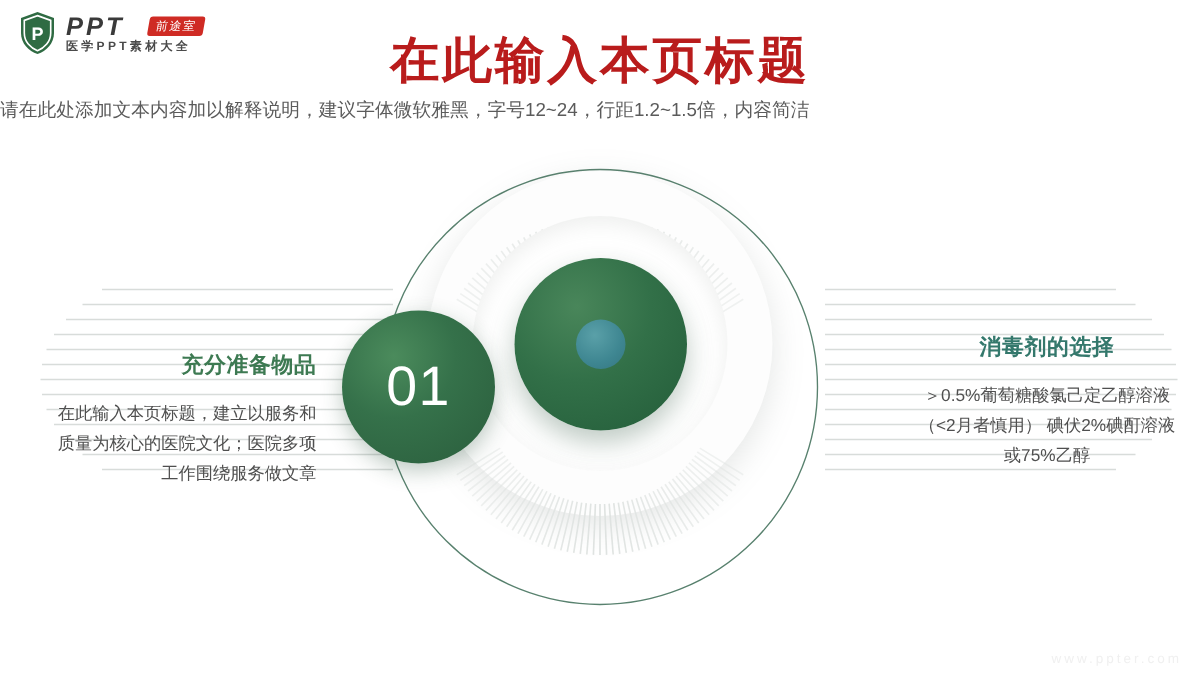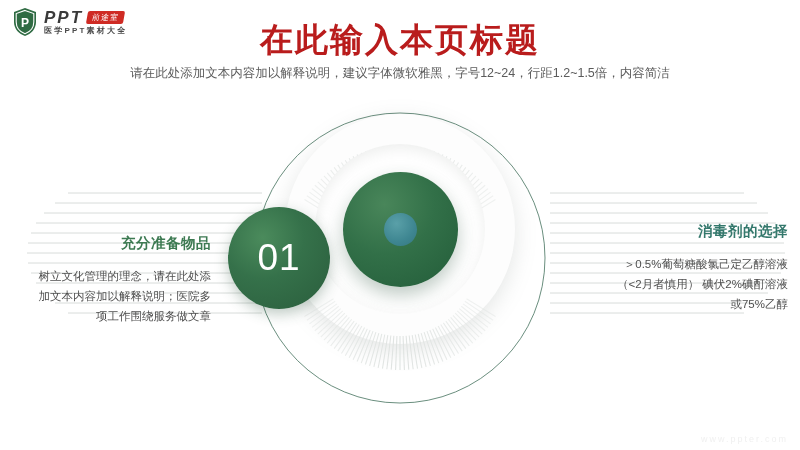--- a/index.html
+++ b/index.html
@@ -25,21 +25,21 @@
     align-items: center;
     gap: 6px;
   }
   #logo .shield {
     width: 26px;
     height: 30px;
     position: relative;
     flex: none;
   }
   #logo .logo-text { display: flex; flex-direction: column; gap: 1px; }
-  #logo .logo-top { display: flex; align-items: center; gap: 4px; }
+  #logo .logo-top { display: flex; align-items: center; gap: 16px; }
   #logo .ppt-word {
     font-size: 17px;
     font-weight: bold;
     letter-spacing: 2px;
     color: #3a3a3a;
     line-height: 1;
     font-style: italic;
   }
   #logo .badge {
     background: #cf2b24;
@@ -67,21 +67,20 @@
     text-align: center;
     font-size: 33px;
     font-weight: bold;
     color: #b91c1c;
     letter-spacing: 2px;
   }
   #subtitle {
     position: absolute;
     left: 0; right: 0;
     top: 63px;
-    text-align: center;
     font-size: 12.5px;
     color: #5b5b5b;
     line-height: 1.75;
   }
   #subtitle div { white-space: nowrap; }
 
   
   #graphic {
     position: absolute;
     left: 0; top: 109px;
@@ -145,21 +144,21 @@
     position: absolute;
     left: 384px; top: 104px;
     width: 33px; height: 33px;
     border-radius: 50%;
     background: radial-gradient(circle at 38% 32%, #5aa0a8 0%, #3e8691 60%, #357680 100%);
   }
 
   
   .side { position: absolute; }
   #leftSide { left: 36px; top: 234px; width: 175px; text-align: right; }
-  #rightSide { left: 608px; top: 222px; width: 180px; text-align: right; }
+  #rightSide { left: 608px; top: 222px; width: 180px; text-align: center; }
   .side .heading {
     font-size: 14.5px;
     font-weight: bold;
     color: #3d7a52;
     letter-spacing: 0.5px;
     margin-bottom: 14px;
   }
   #rightSide .heading { color: #34786c; }
   .side .body {
     font-size: 11.5px;
@@ -364,21 +363,21 @@
     <div id="centerBall"></div>
     <div id="centerDot"></div>
 
     <div class="node" id="node1">
       <span>01</span>
     </div>
   </div>
 
   <div class="side" id="leftSide">
     <div class="heading">充分准备物品</div>
-    <div class="body">树立文化管理的理念，请在此处添加文本内容加以解释说明；医院多项工作围绕服务做文章</div>
+    <div class="body">在此输入本页标题，建立以服务和质量为核心的医院文化；医院多项工作围绕服务做文章</div>
   </div>
 
   <div class="side" id="rightSide">
     <div class="heading">消毒剂的选择</div>
     <div class="body">＞0.5%葡萄糖酸氯己定乙醇溶液（&lt;2月者慎用） 碘伏2%碘酊溶液或75%乙醇</div>
   </div>
 
   <div id="watermark">www.ppter.com</div>
 
 </div>

